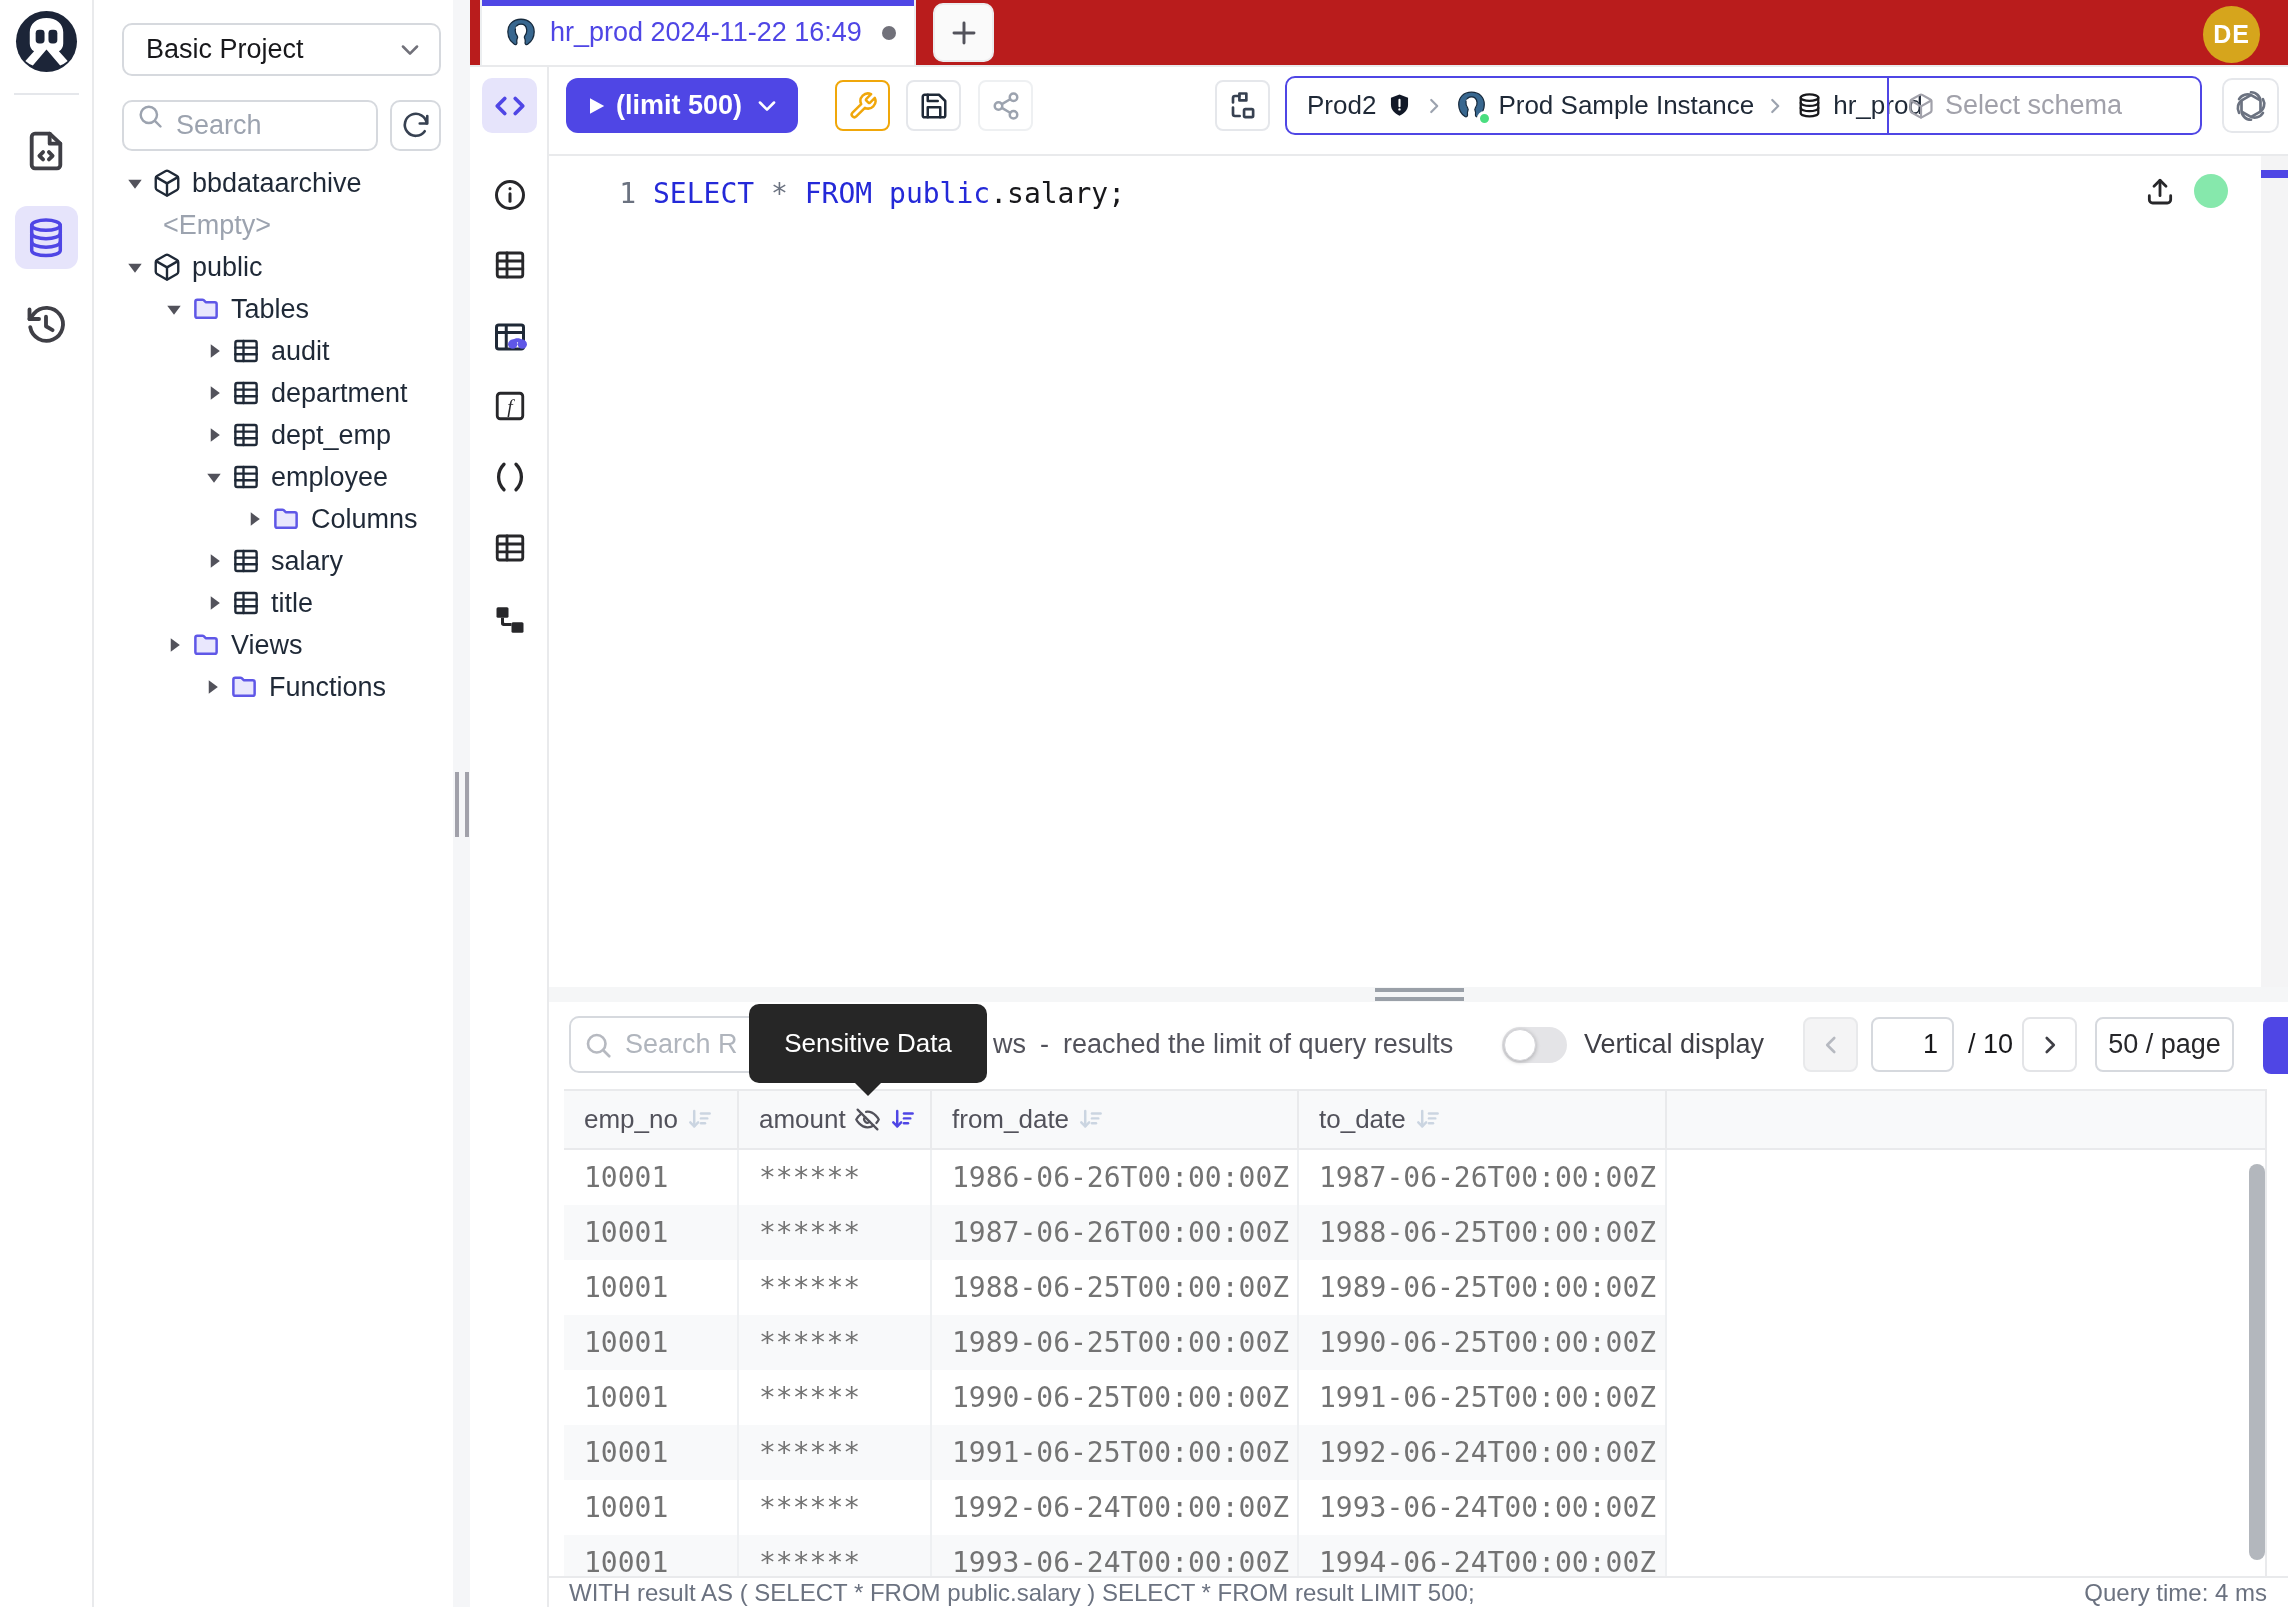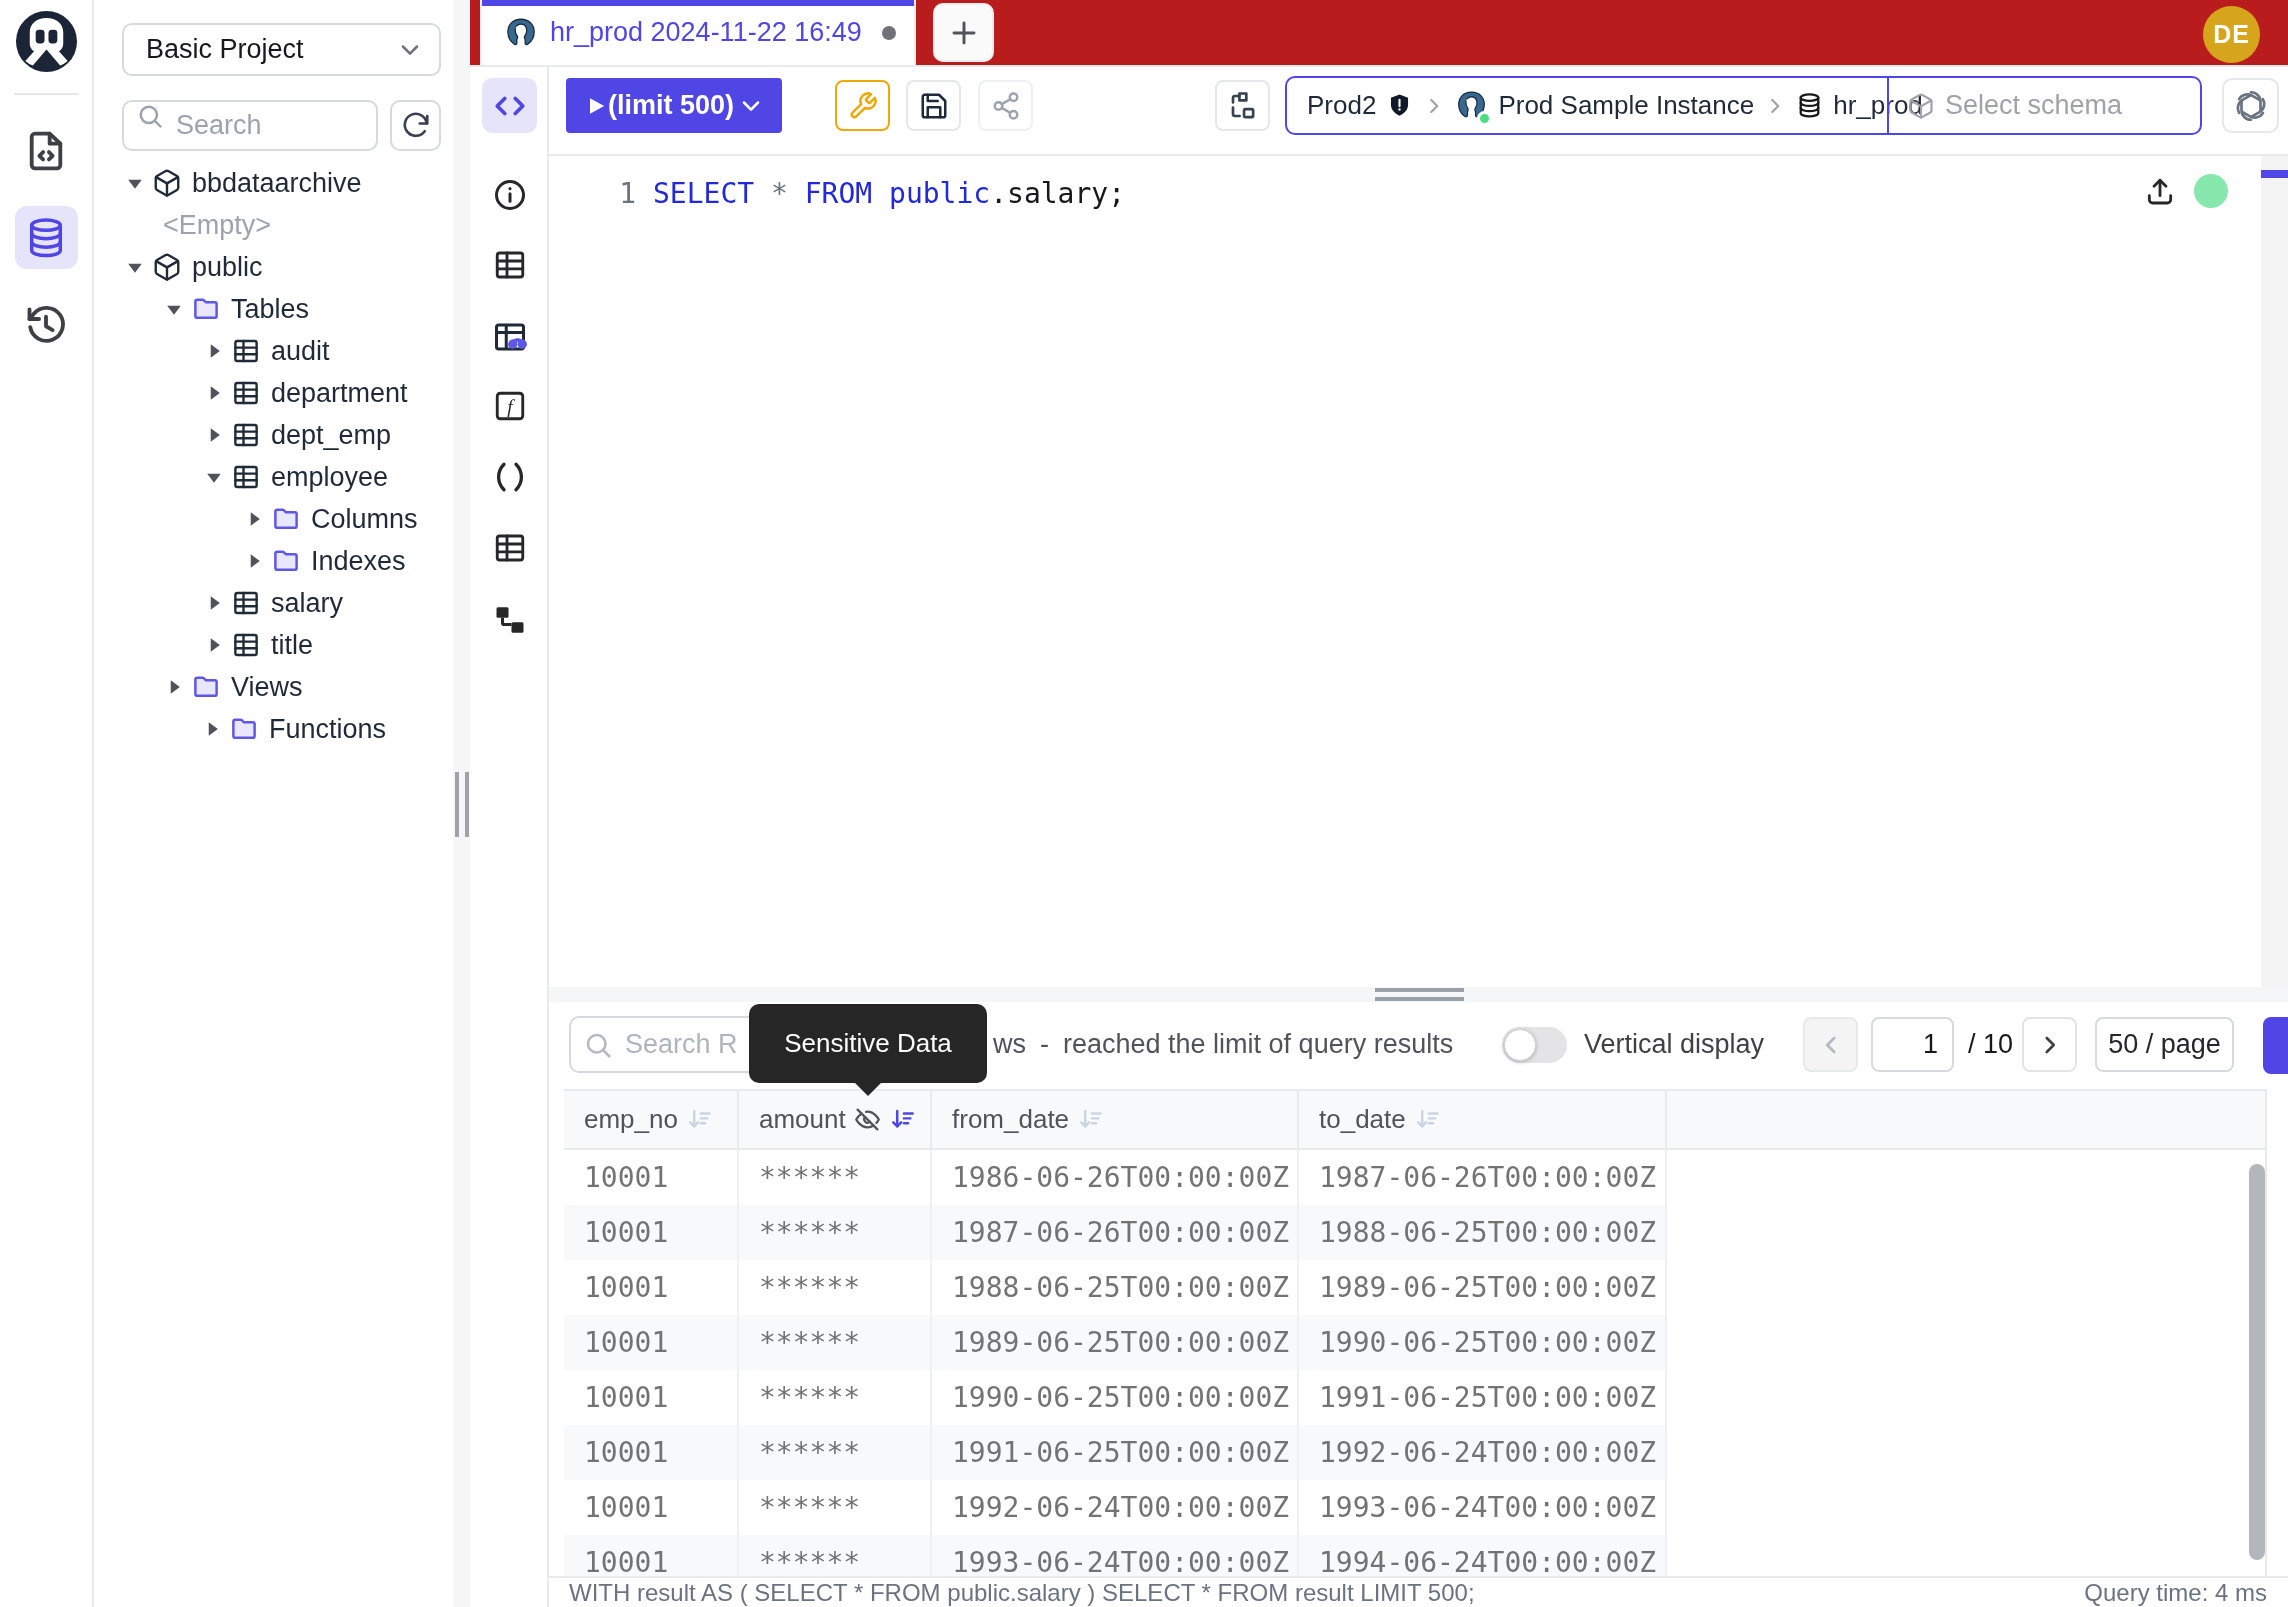--- a/index.html
+++ b/index.html
@@ -69,22 +69,22 @@
   
   .vtoolbar{position:absolute;left:0;top:67px;bottom:0;width:79px;background:#fff;border-right:2px solid #e9eaec}
   .vt-btn{position:absolute;left:12px;width:55px;height:55px;border:none;background:none;border-radius:10px;
     display:flex;align-items:center;justify-content:center;color:#27272a}
   .vt-btn .ic{width:36px;height:36px}
   .vt-btn.active{background:#e6e4fb;color:var(--accent)}
 
   
   .content{position:absolute;left:79px;top:67px;right:0;bottom:0}
   .sqlbar{position:absolute;top:0;left:0;right:0;height:89px;background:#fff;border-bottom:2px solid #e9eaec}
-  .run-btn{position:absolute;left:17px;top:11px;height:55px;border:none;border-radius:4px;background:var(--accent);
-    color:#fff;display:flex;align-items:center;gap:0;padding:0 18px 0 18px;font-size:27px;font-weight:600}
+  .run-btn{position:absolute;left:17px;top:11px;height:55px;border:none;border-radius:12px;background:var(--accent);
+    color:#fff;display:flex;align-items:center;gap:8px;padding:0 18px 0 18px;font-size:27px;font-weight:600}
   .run-btn .play{width:24px;height:24px}
   .run-btn .chev{width:26px;height:26px;margin-left:4px}
   .tool-btn{position:absolute;top:13px;width:55px;height:51px;border-radius:8px;background:#fff;
     border:2px solid #e5e7eb;display:flex;align-items:center;justify-content:center;color:#1f2937}
   .tool-btn .ic{width:30px;height:30px}
   .tool-btn.wrench{left:286px;border-color:var(--amber);color:var(--amber)}
   .tool-btn.save{left:357px}
   .tool-btn.share{left:429px;color:#9ca3af;border-color:#eef0f2}
   .tool-btn.conn{left:666px;color:#374151}
   .tool-btn.conn .ic{width:32px;height:32px}
@@ -370,33 +370,20 @@
               <path d="M9 5.8L17.4 12 9 18.2z" fill="currentColor"></path>
             </svg>
           </span>
           <span class="tree-ic ic">
             <svg viewBox="0 0 24 24" fill="#e9e7fd" stroke="#5f57e7" stroke-width="2" stroke-linejoin="round">
               <path d="M3.5 6A1.5 1.5 0 0 1 5 4.5h4.1c.4 0 .79.16 1.07.44l1.6 1.56H19A1.5 1.5 0 0 1 20.5 8v9.5A1.5 1.5 0 0 1 19 19H5a1.5 1.5 0 0 1-1.5-1.5z"></path>
             </svg>
           </span>
           <span class="tree-label">Columns</span>
         </div>
-        <div class="tree-row" style="padding-left: 147px;">
-          <span class="caret ic">
-            <svg viewBox="0 0 24 24">
-              <path d="M9 5.8L17.4 12 9 18.2z" fill="currentColor"></path>
-            </svg>
-          </span>
-          <span class="tree-ic ic">
-            <svg viewBox="0 0 24 24" fill="#e9e7fd" stroke="#5f57e7" stroke-width="2" stroke-linejoin="round">
-              <path d="M3.5 6A1.5 1.5 0 0 1 5 4.5h4.1c.4 0 .79.16 1.07.44l1.6 1.56H19A1.5 1.5 0 0 1 20.5 8v9.5A1.5 1.5 0 0 1 19 19H5a1.5 1.5 0 0 1-1.5-1.5z"></path>
-            </svg>
-          </span>
-          <span class="tree-label">Indexes</span>
-        </div>
         <div class="tree-row" style="padding-left: 107px;">
           <span class="caret ic">
             <svg viewBox="0 0 24 24">
               <path d="M9 5.8L17.4 12 9 18.2z" fill="currentColor"></path>
             </svg>
           </span>
           <span class="tree-ic ic">
             <svg viewBox="0 0 24 24" fill="none" stroke="currentColor" stroke-width="1.9" stroke-linecap="round" stroke-linejoin="round">
               <rect x="3.5" y="4" width="17" height="16" rx="1.5"></rect>
               <path d="M3.5 9.3h17"></path>

